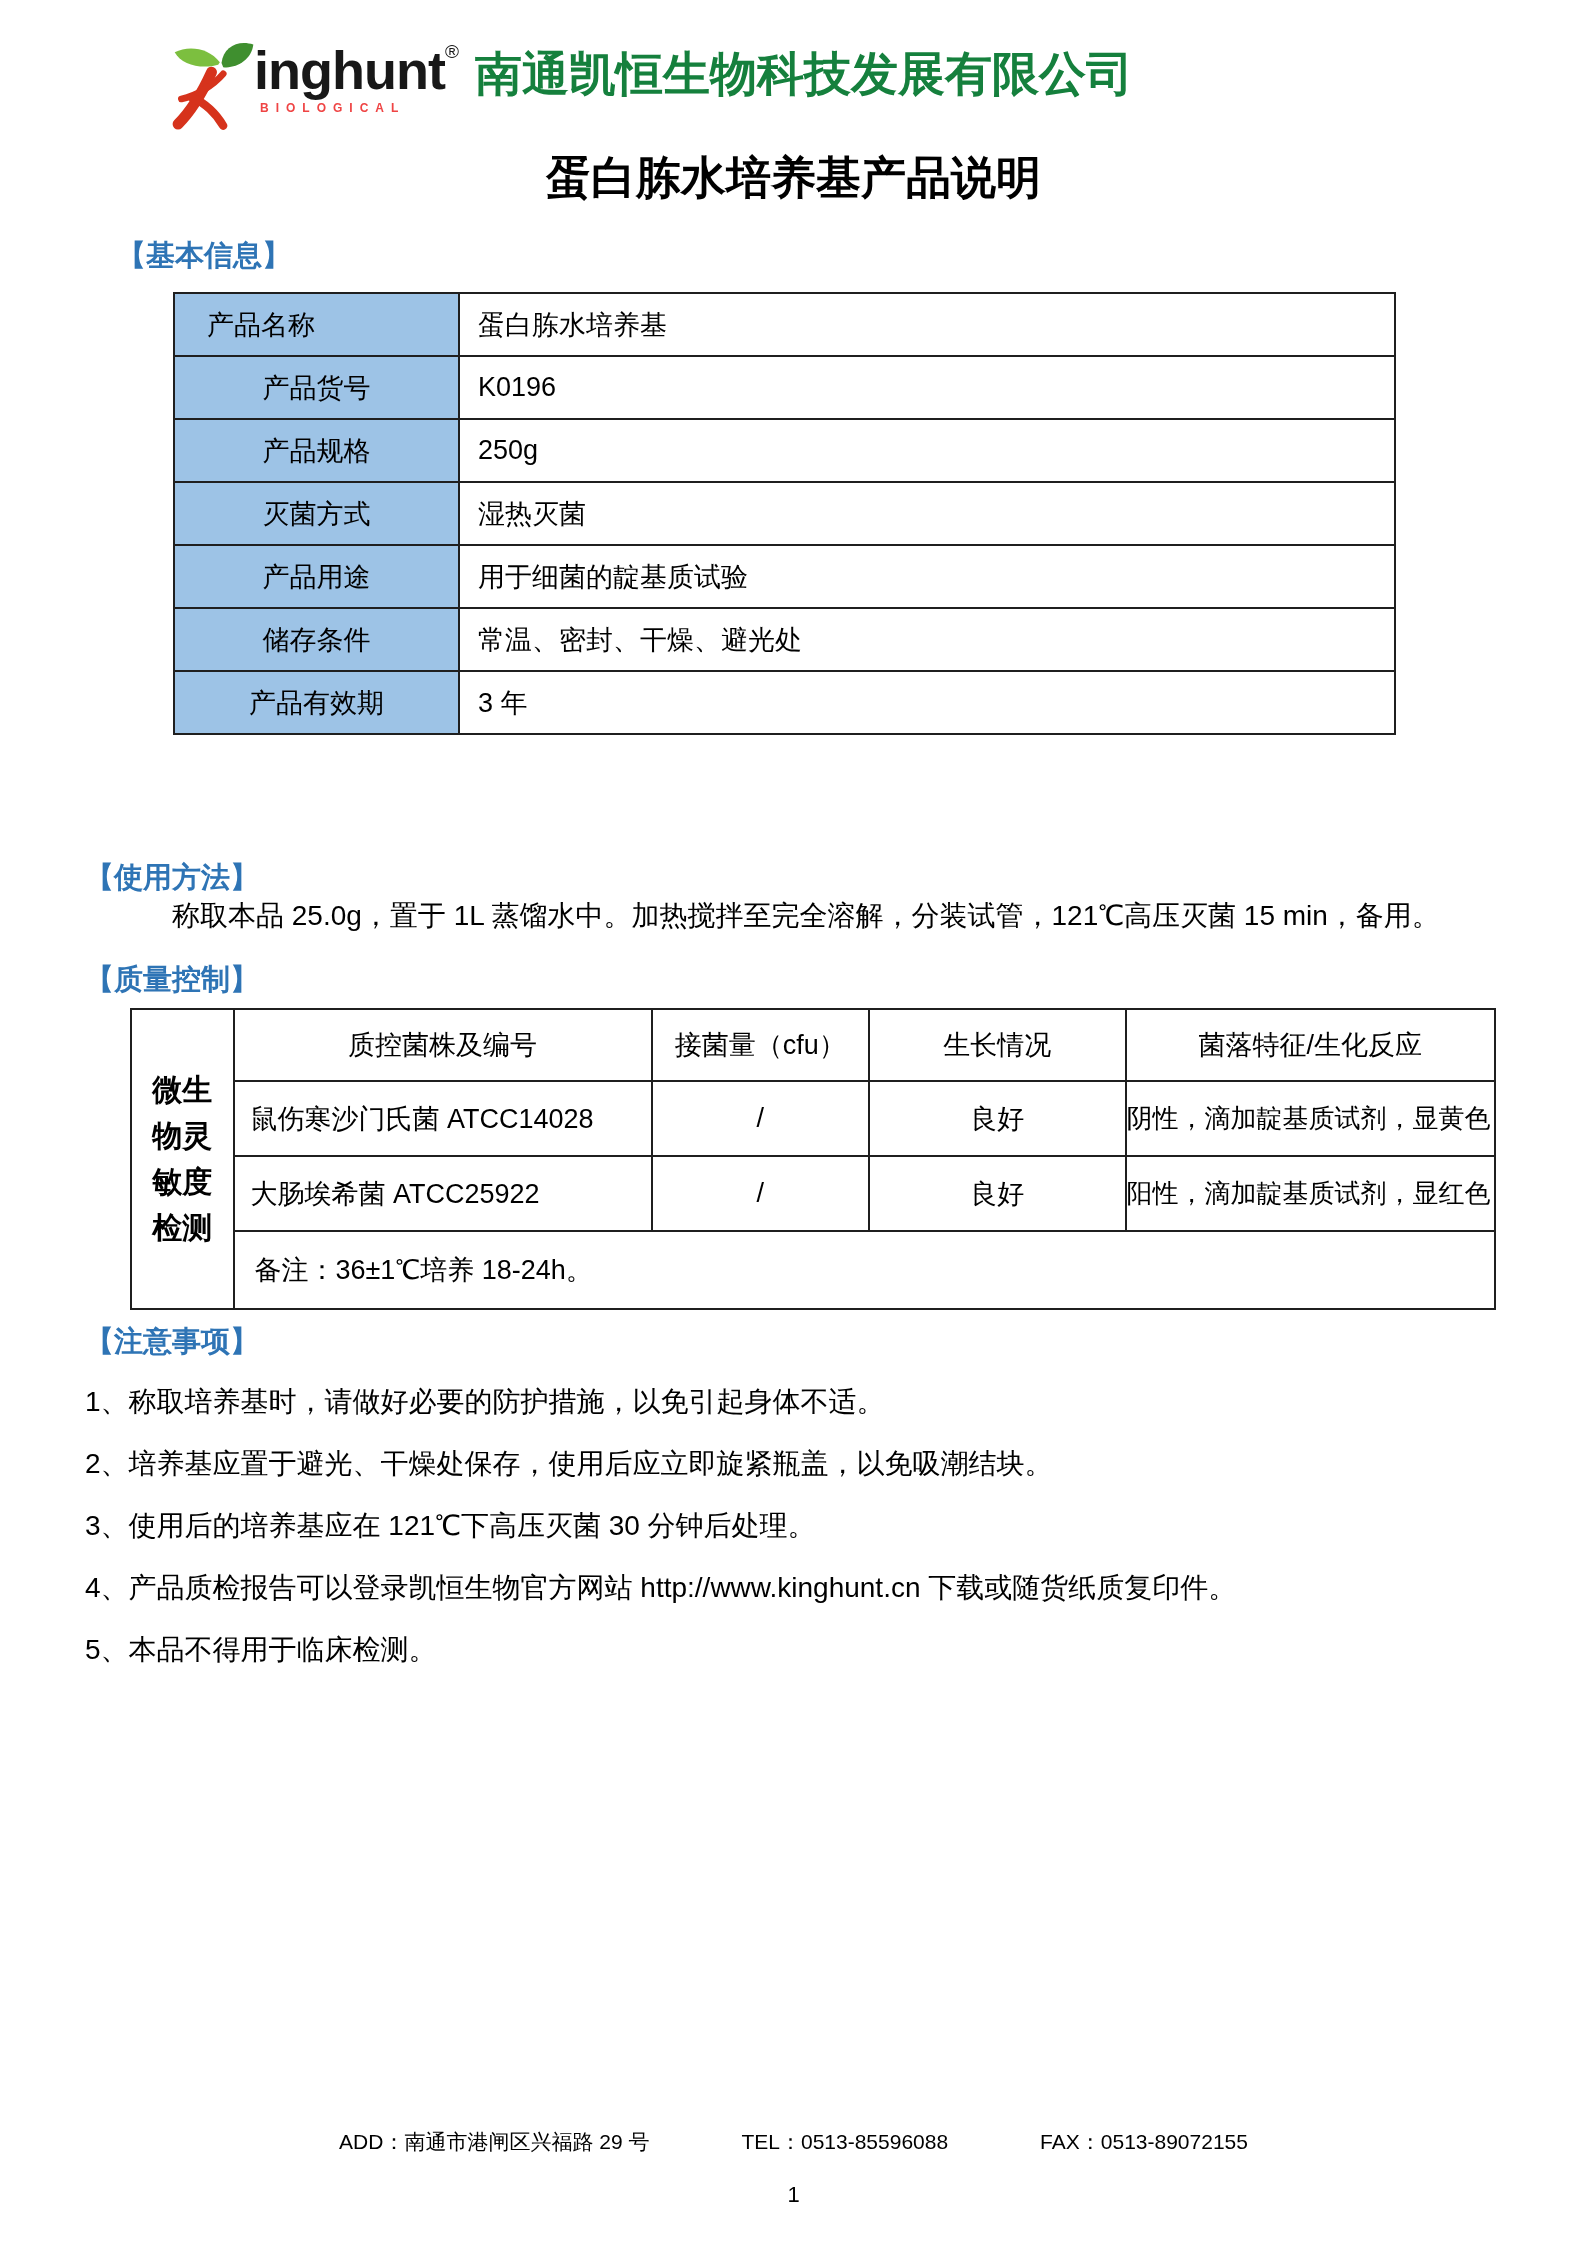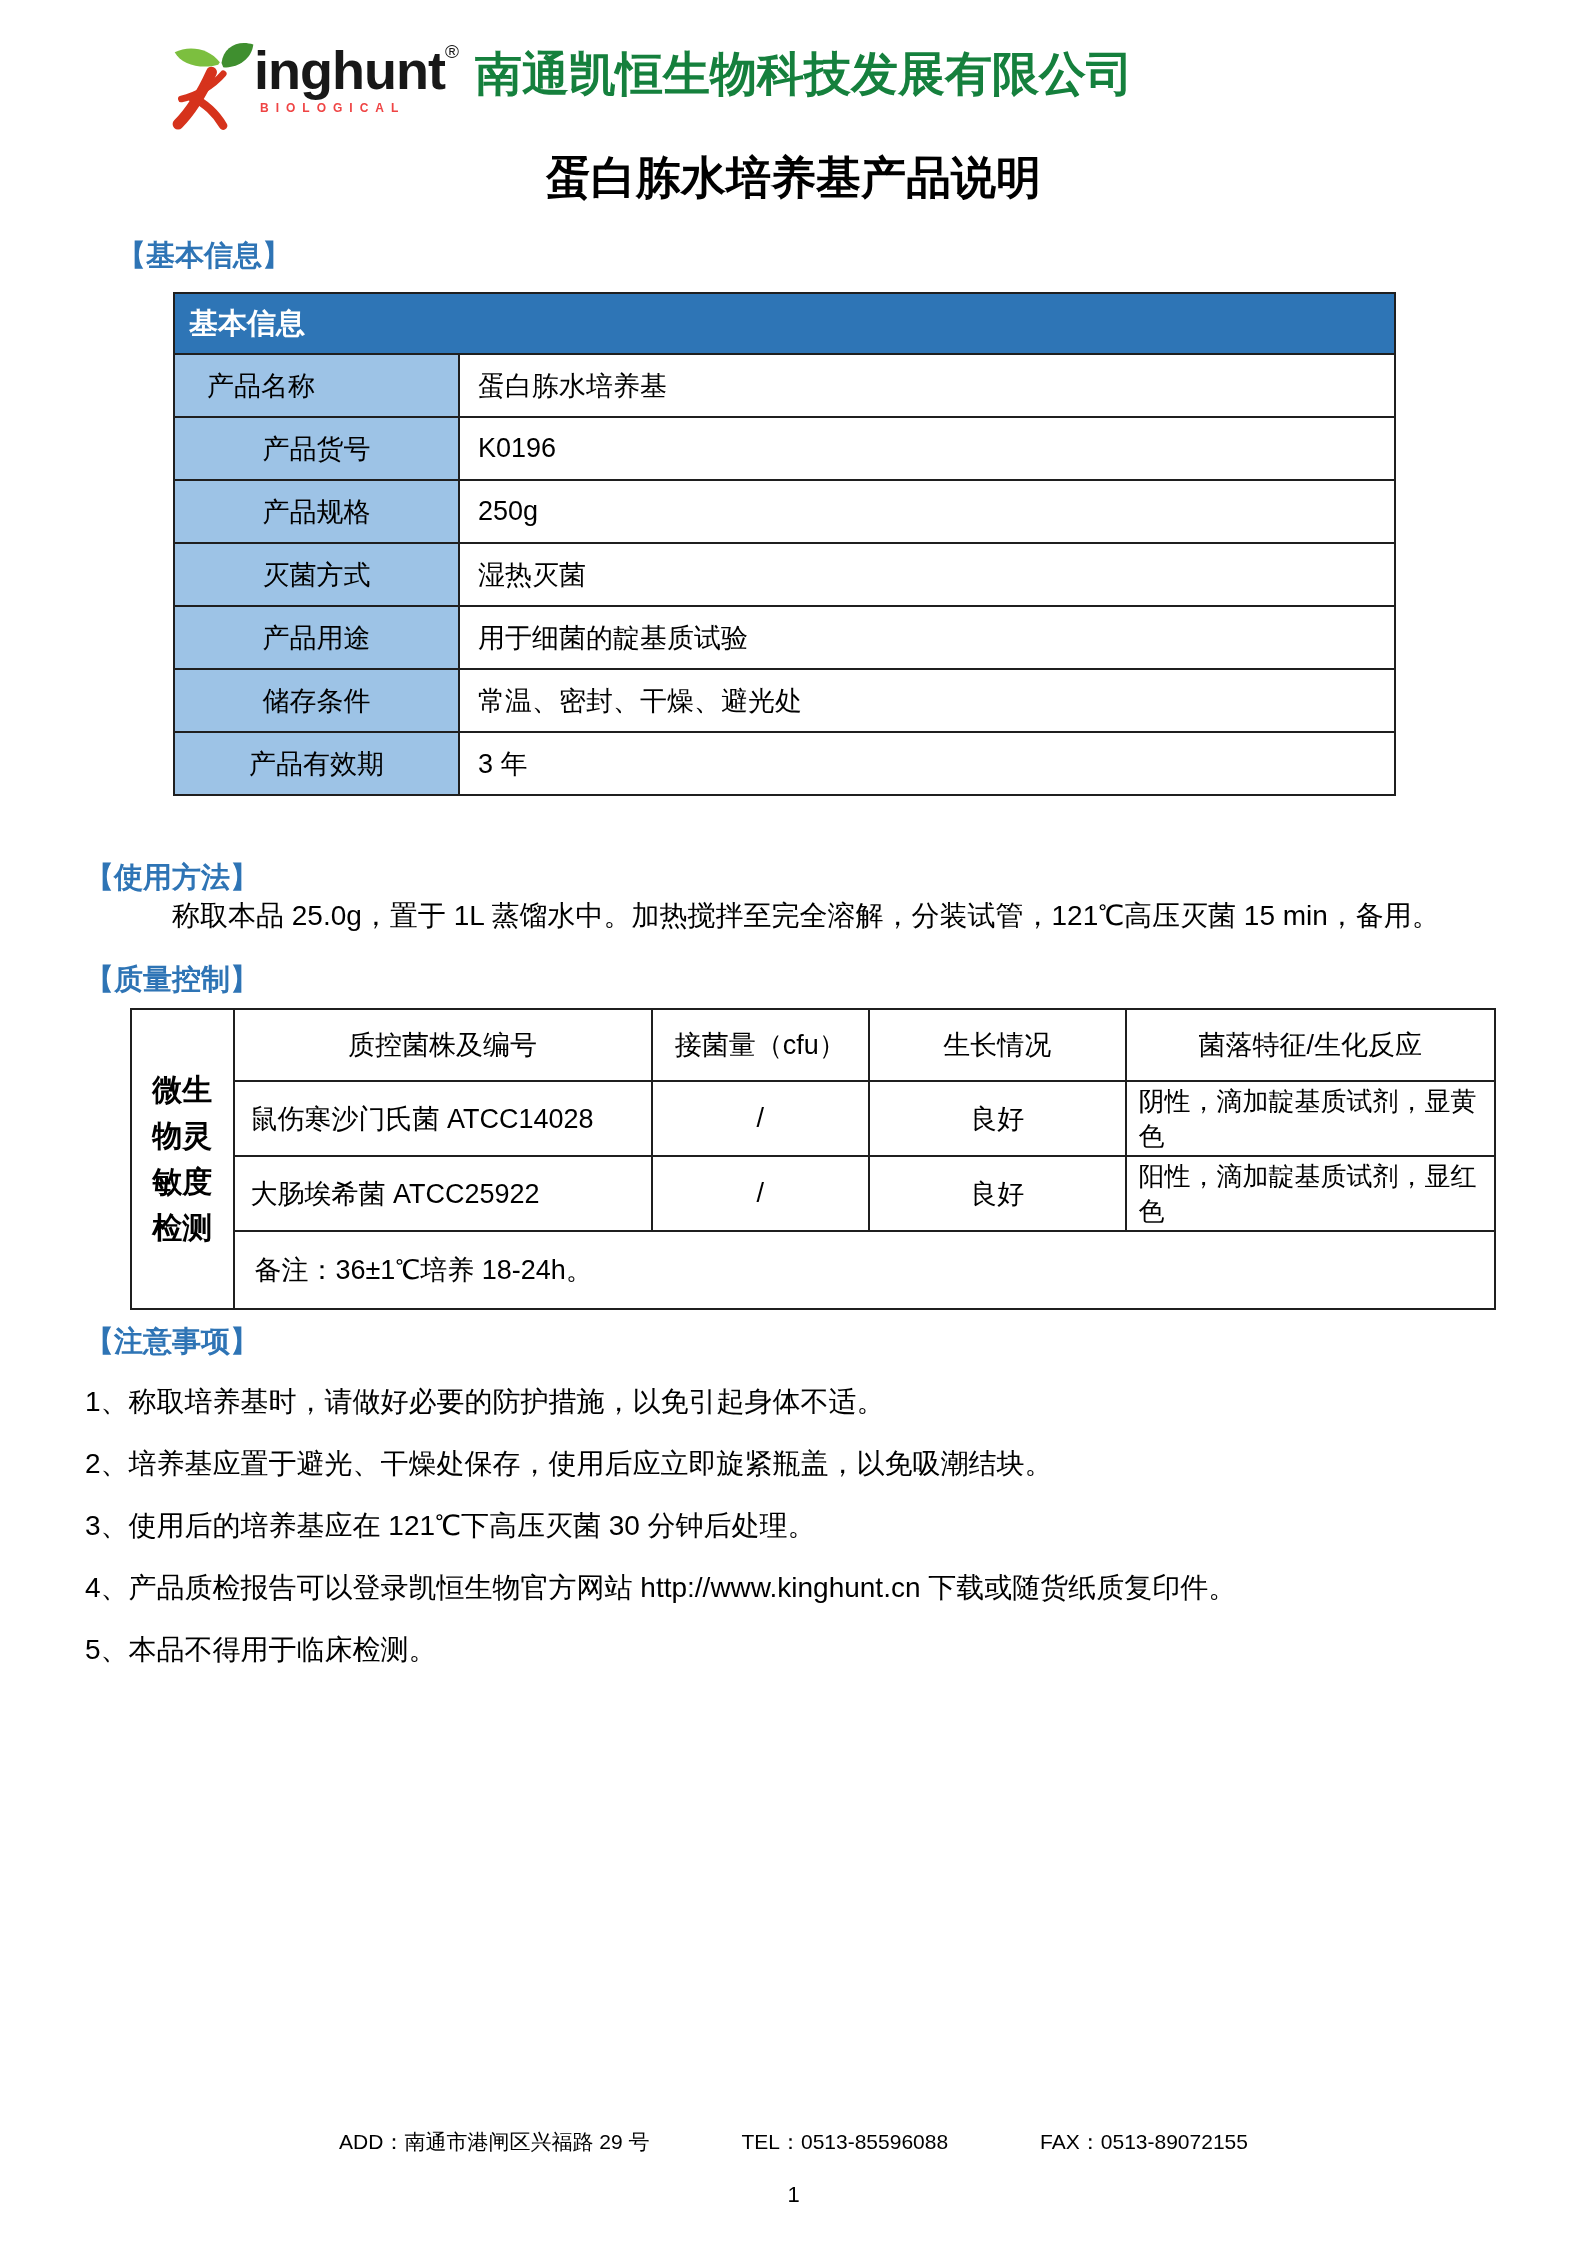--- a/index.html
+++ b/index.html
@@ -108,21 +108,21 @@
     word-break:break-all; padding:0 18px;
   }
   .quality-table .col-strain { width:412px; }
   .quality-table .col-cfu    { width:214px; }
   .quality-table .col-growth { width:253px; }
   .quality-table .col-char   { width:364px; }
   .quality-table .hrow th { height:72px; text-align:center; }
   .quality-table .drow td { height:75px; }
   .quality-table .cell-left  { text-align:left; padding-left:16px; }
   .quality-table .cell-center{ text-align:center; }
-  .quality-table .cell-char  { text-align:left; padding-left:12px; font-size:26px; }
+  .quality-table .cell-char  { text-align:left; font-size:26px; }
   .quality-table .note-cell  { height:78px; padding-left:20px; text-align:left; }
 
   
   .notes-list {
     position:absolute; top:1384px; left:85px; width:1430px;
     list-style:none;
   }
   .note-item {
     font-size:28px; line-height:35px;
     margin-bottom:27px;
@@ -163,23 +163,20 @@
     </div>
     <div class="company-name">南通凯恒生物科技发展有限公司</div>
   </div>
 
   <div class="doc-title">蛋白胨水培养基产品说明</div>
 
   <div class="sec-heading h-basic">【基本信息】</div>
 
   <table class="basic-table">
     <tbody>
-        <tr>
-      <td class="thead-cell" colspan="2">基本信息</td>
-    </tr>
     <tr>
       <td class="label-cell label-left">产品名称</td>
       <td class="value-cell">蛋白胨水培养基</td>
     </tr>
     <tr>
       <td class="label-cell">产品货号</td>
       <td class="value-cell">K0196</td>
     </tr>
     <tr>
       <td class="label-cell">产品规格</td>

